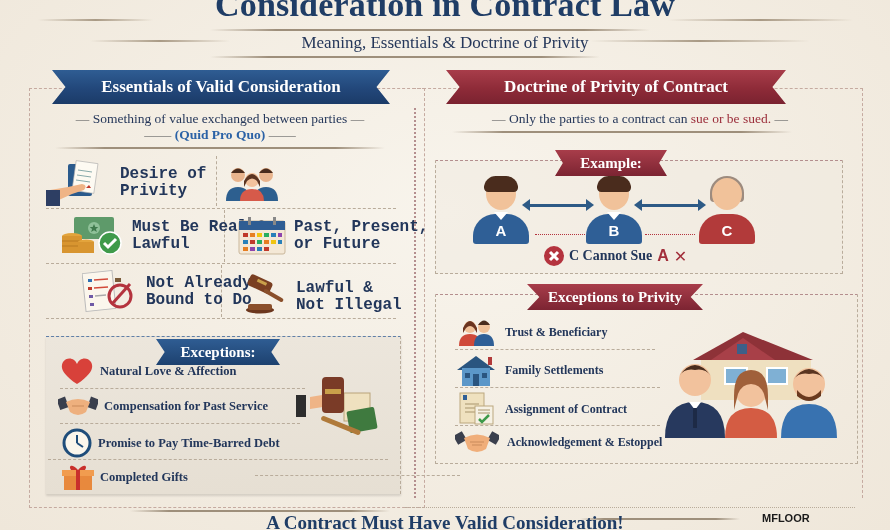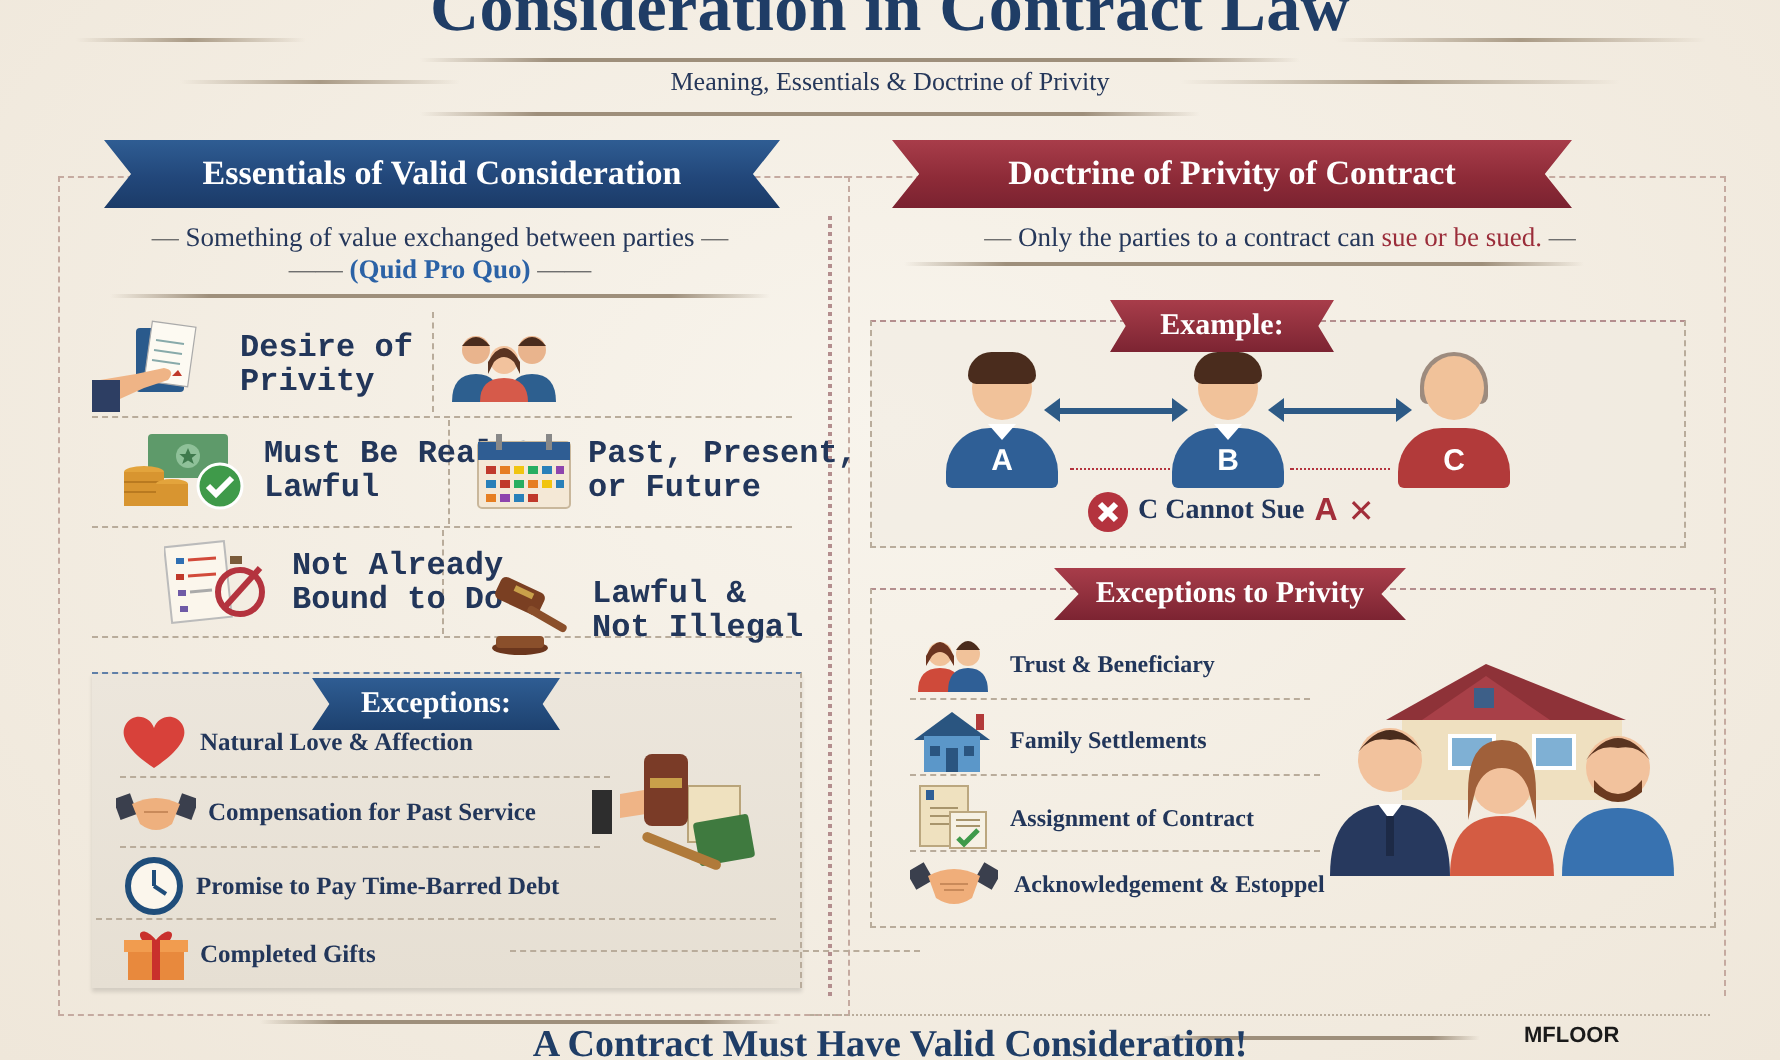--- a/index.html
+++ b/index.html
@@ -14,21 +14,21 @@
 
   
   .title {
     position: absolute; top: -14px; left: 0; width: 890px; text-align: center;
     font-family: "Liberation Serif", serif; font-weight: bold; font-size: 34px;
     color: #1f3d66; letter-spacing: 0.2px;
   }
   .title-line { position: absolute; height: 2px; background: linear-gradient(90deg, transparent, #a99a85, transparent); }
   .subtitle {
     position: absolute; top: 33px; left: 0; width: 890px; text-align: center;
-    font-family: "Liberation Serif", serif; font-size: 13px; color: #25375a;
+    font-family: "Liberation Serif", serif; font-size: 17px; color: #25375a;
   }
   .rule { position: absolute; height: 2px; background: linear-gradient(90deg, transparent, #9e8f7b 15%, #9e8f7b 85%, transparent); }
 
   
   .panel-left {
     position: absolute; left: 29px; top: 88px; width: 396px; height: 420px;
     border: 1.5px dashed #c5aaa0;
   }
   .panel-right {
     position: absolute; left: 413px; top: 88px; width: 450px; height: 410px;
@@ -246,21 +246,21 @@
       <line x1="30" y1="34" x2="48" y2="14" stroke="#b4333e" stroke-width="3"></line>
       <rect x="33" y="8" width="6" height="4" fill="#7a5b3a"></rect>
     </svg>
   </span>
   <span class="ess-label">
     <span>Not Already</span><br>
     <span>Bound to Do</span>
   </span>
 </div>
 
-<div class="ess-cell" style="left:242px; top:284px;">
+<div class="ess-cell" style="left:242px; top:270px;align-items:flex-end;">
   <span class="icon" style="width:46px;height:44px;">
     <svg width="46" height="44" viewBox="0 0 46 44">
       <rect x="6" y="8" width="24" height="12" rx="3" fill="#7a3f22" transform="rotate(25 18 14)"></rect>
       <rect x="14" y="10" width="10" height="3" fill="#c9a04a" transform="rotate(25 18 14)"></rect>
       <rect x="22" y="18" width="22" height="4" rx="2" fill="#8a4f2b" transform="rotate(30 22 20)"></rect>
       <ellipse cx="18" cy="40" rx="14" ry="3.5" fill="#6b361d"></ellipse>
       <rect x="6" y="34" width="24" height="6" rx="2" fill="#8a4f2b"></rect>
     </svg>
   </span>
   <span class="ess-label">

